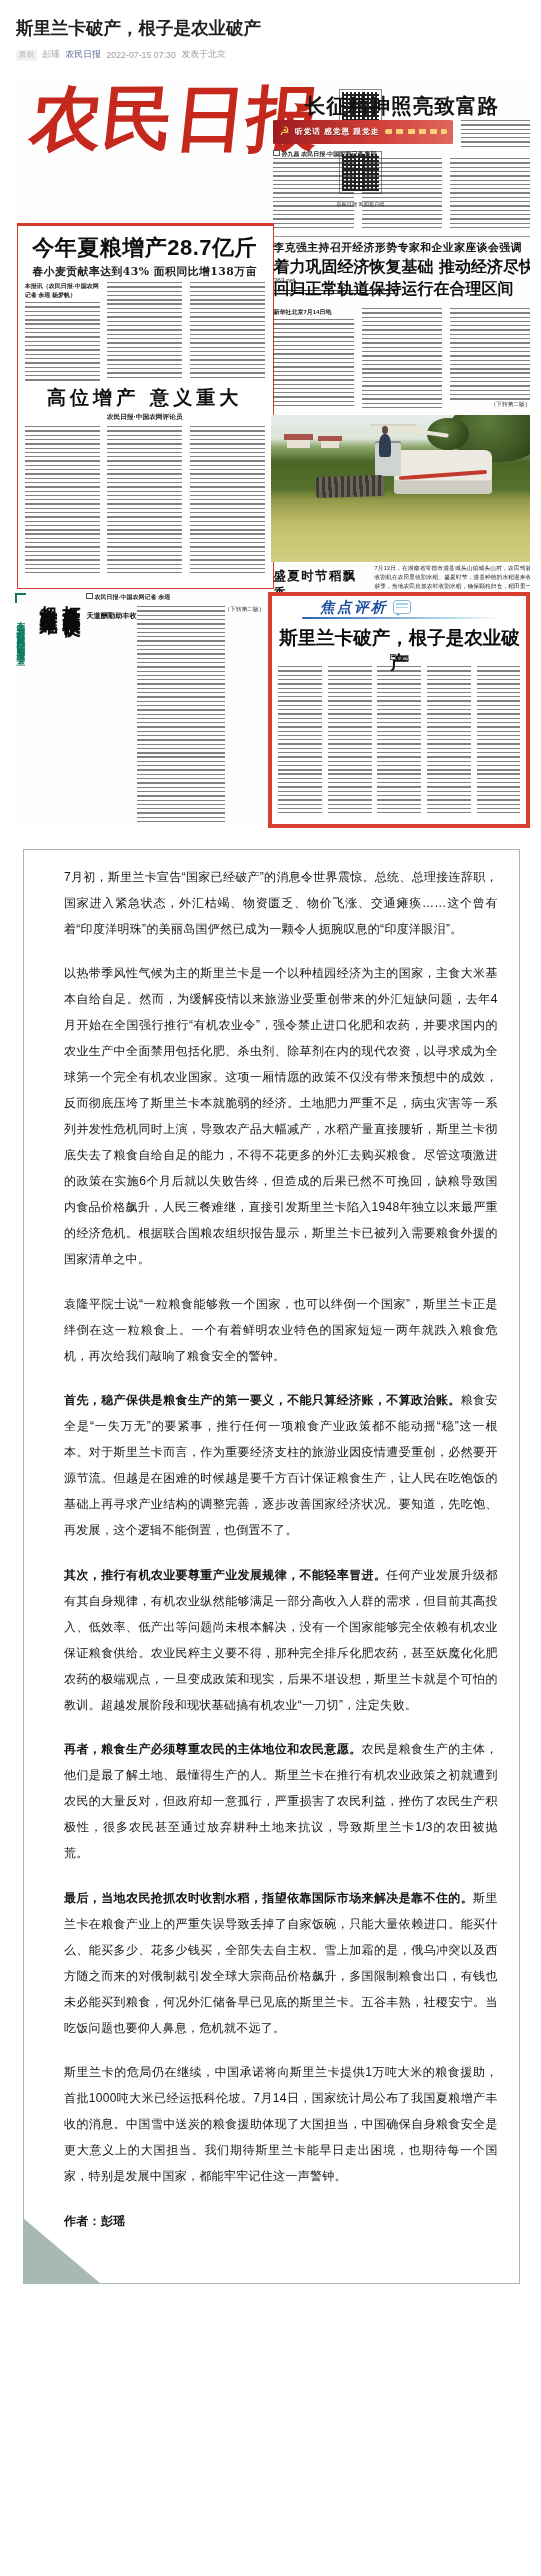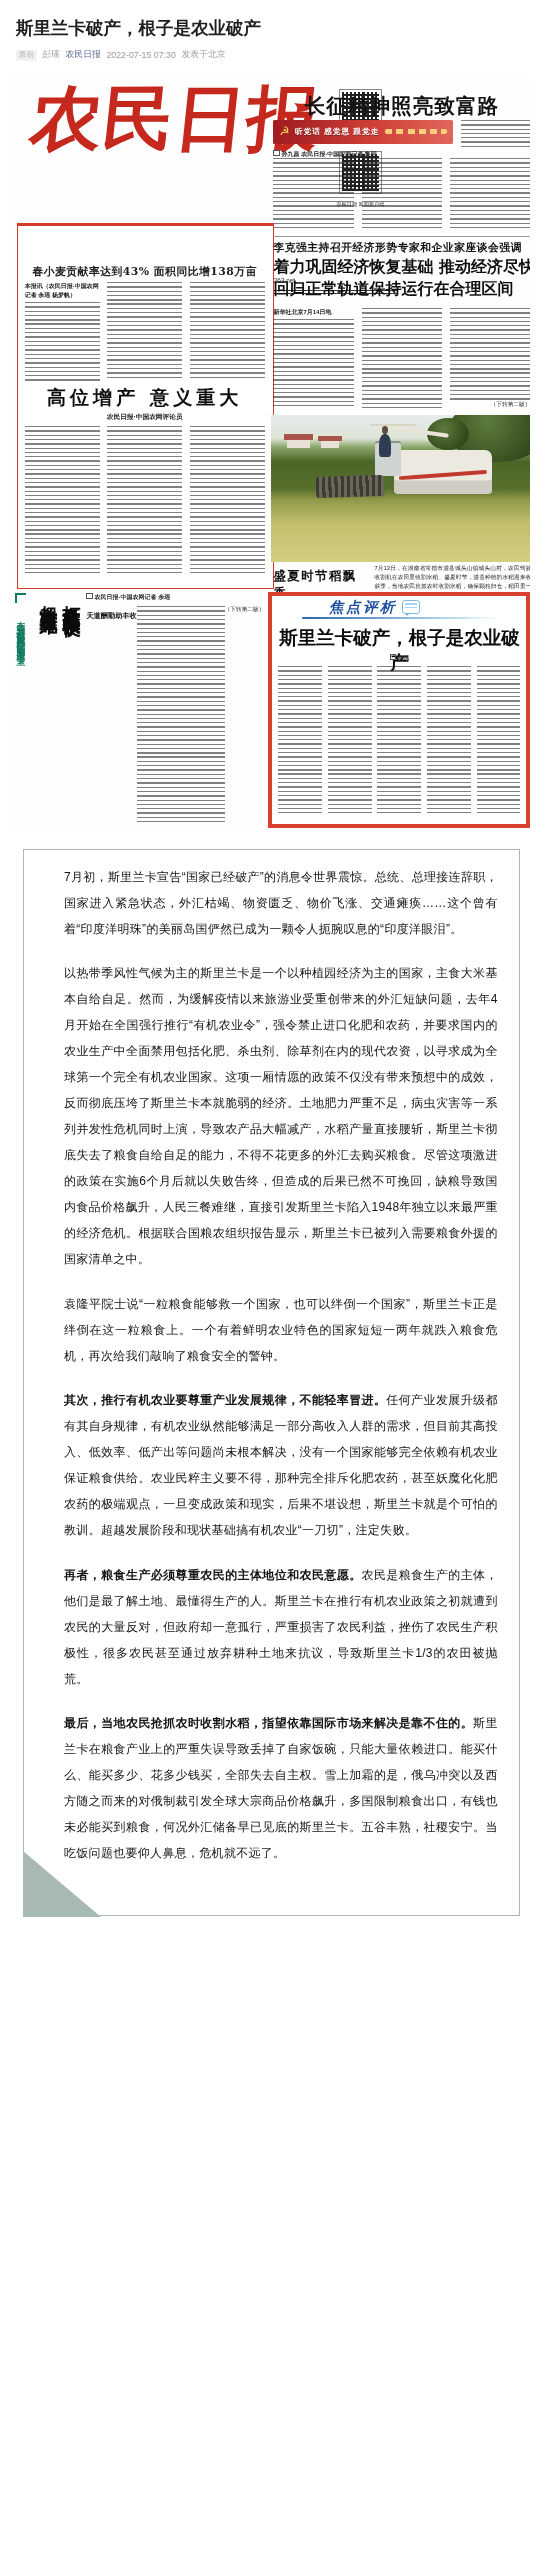--- a/index.html
+++ b/index.html
@@ -72,21 +72,21 @@
 
   
   .green-label{left:2.1px;top:539px;height:216px;writing-mode:vertical-lr;font-size:8.8px;font-weight:700;color:#0f7b5f;letter-spacing:2.1px;}
   .green-tick{left:2.1px;top:518px;width:8.2px;height:8.2px;border-top:2.6px solid #0f7b5f;border-left:2.6px solid #0f7b5f;}
   .vert-head{left:23px;top:516px;height:233px;writing-mode:vertical-lr;font-size:18px;font-weight:900;color:#0c0c0c;line-height:1.28;letter-spacing:1.5px;}
   .cc-byline{left:73px;top:518px;width:180px;font-size:6px;font-weight:700;color:#2a2a2a;}
   .cc-sub{text-align:center;font-size:7.2px;font-weight:700;margin:5.2px 0;color:#111;}
 
   
   .focus-box{left:255px;top:517px;width:262px;height:236px;border:4.1px solid #d8402f;background:#fff;box-sizing:border-box;}
-  .focus-logo-row{left:251px;top:523px;width:220px;display:flex;align-items:center;justify-content:center;gap:5.2px;}
+  .focus-logo-row{left:242px;top:523px;width:220px;display:flex;align-items:center;justify-content:center;gap:5.2px;}
   .focus-logo{font-size:14.4px;font-weight:900;font-style:italic;letter-spacing:2.6px;color:#1d4f9e;}
   .bubble{width:15.5px;height:12px;border:1.5px solid #7fb9e2;border-radius:3.1px;position:relative;background:#fff;}
   .bubble::after{content:"";position:absolute;left:2.1px;bottom:-4.6px;width:0;height:0;border:2.6px solid transparent;border-top-color:#7fb9e2;}
   .bubble i{display:block;height:1.5px;background:#a9d2ec;margin:2.1px 2.1px 0;}
   .focus-underline{left:289px;top:542px;width:196px;height:2.1px;background:linear-gradient(90deg,#2a66b0,#bfe0f2 80%,rgba(255,255,255,0));border-radius:1px;}
   .focus-head{left:260px;top:550px;width:252px;text-align:center;font-size:18.5px;font-weight:900;color:#0c0c0c;}
   .focus-byline{left:260px;top:579px;width:252px;text-align:center;font-size:5.7px;font-weight:700;color:#333;}
 
   
   .article-box{position:relative;margin:19.6px 21.6px 0 23px;border:1.5px solid #a8b8b4;padding:13.4px 21.6px 49px 40px;background:#fff;}
@@ -138,20 +138,21 @@
       </div>
     <div>
         <div class="st" style="flex:1;"></div>
       </div>
     <div>
         <div class="st" style="flex:1;"></div>
       </div>
   </div>
 
   <div class="abs xl-frame"></div>
+  <div class="abs xl-head">今年夏粮增产28.7亿斤</div>
   <div class="abs xl-sub serif">春小麦贡献率达到43%  面积同比增138万亩</div>
   <div class="abs cols" style="left:11.3px;top:207px;width:240px;height:99px;">
     <div>
         <div class="lead-bold">本报讯（农民日报·中国农网记者 余瑶 杨梦帆）</div>
         <div class="st" style="flex:1;"></div>
       </div>
     <div>
         <div class="st" style="flex:1;"></div>
       </div>
     <div>
@@ -255,18 +256,21 @@
         <div class="st" style="flex:1;"></div>
       </div>
   </div>
 </div>
 
 <div class="article-box">
   <div>
       <p><span>7月初，斯里兰卡宣告“国家已经破产”的消息令世界震惊。总统、总理接连辞职，国家进入紧急状态，外汇枯竭、物资匮乏、物价飞涨、交通瘫痪……这个曾有着“印度洋明珠”的美丽岛国俨然已成为一颗令人扼腕叹息的“印度洋眼泪”。</span></p>
       <p><span>以热带季风性气候为主的斯里兰卡是一个以种植园经济为主的国家，主食大米基本自给自足。然而，为缓解疫情以来旅游业受重创带来的外汇短缺问题，去年4月开始在全国强行推行“有机农业令”，强令禁止进口化肥和农药，并要求国内的农业生产中全面禁用包括化肥、杀虫剂、除草剂在内的现代农资，以寻求成为全球第一个完全有机农业国家。这项一厢情愿的政策不仅没有带来预想中的成效，反而彻底压垮了斯里兰卡本就脆弱的经济。土地肥力严重不足，病虫灾害等一系列并发性危机同时上演，导致农产品大幅减产，水稻产量直接腰斩，斯里兰卡彻底失去了粮食自给自足的能力，不得不花更多的外汇去购买粮食。尽管这项激进的政策在实施6个月后就以失败告终，但造成的后果已然不可挽回，缺粮导致国内食品价格飙升，人民三餐难继，直接引发斯里兰卡陷入1948年独立以来最严重的经济危机。根据联合国粮农组织报告显示，斯里兰卡已被列入需要粮食外援的国家清单之中。</span></p>
       <p><span>袁隆平院士说“一粒粮食能够救一个国家，也可以绊倒一个国家”，斯里兰卡正是绊倒在这一粒粮食上。一个有着鲜明农业特色的国家短短一两年就跌入粮食危机，再次给我们敲响了粮食安全的警钟。</span></p>
+      <p><span class="b">首先，稳产保供是粮食生产的第一要义，不能只算经济账，不算政治账。</span><span>粮食安全是“一失万无”的要紧事，推行任何一项粮食产业政策都不能动摇“稳”这一根本。对于斯里兰卡而言，作为重要经济支柱的旅游业因疫情遭受重创，必然要开源节流。但越是在困难的时候越是要千方百计保证粮食生产，让人民在吃饱饭的基础上再寻求产业结构的调整完善，逐步改善国家经济状况。要知道，先吃饱、再发展，这个逻辑不能倒置，也倒置不了。</span></p>
       <p><span class="b">其次，推行有机农业要尊重产业发展规律，不能轻率冒进。</span><span>任何产业发展升级都有其自身规律，有机农业纵然能够满足一部分高收入人群的需求，但目前其高投入、低效率、低产出等问题尚未根本解决，没有一个国家能够完全依赖有机农业保证粮食供给。农业民粹主义要不得，那种完全排斥化肥农药，甚至妖魔化化肥农药的极端观点，一旦变成政策和现实，后果不堪设想，斯里兰卡就是个可怕的教训。超越发展阶段和现状基础搞有机农业“一刀切”，注定失败。</span></p>
       <p><span class="b">再者，粮食生产必须尊重农民的主体地位和农民意愿。</span><span>农民是粮食生产的主体，他们是最了解土地、最懂得生产的人。斯里兰卡在推行有机农业政策之初就遭到农民的大量反对，但政府却一意孤行，严重损害了农民利益，挫伤了农民生产积极性，很多农民甚至通过放弃耕种土地来抗议，导致斯里兰卡1/3的农田被抛荒。</span></p>
       <p><span class="b">最后，当地农民抢抓农时收割水稻，指望依靠国际市场来解决是靠不住的。</span><span>斯里兰卡在粮食产业上的严重失误导致丢掉了自家饭碗，只能大量依赖进口。能买什么、能买多少、花多少钱买，全部失去自主权。雪上加霜的是，俄乌冲突以及西方随之而来的对俄制裁引发全球大宗商品价格飙升，多国限制粮食出口，有钱也未必能买到粮食，何况外汇储备早已见底的斯里兰卡。五谷丰熟，社稷安宁。当吃饭问题也要仰人鼻息，危机就不远了。</span></p>
+      <p><span>斯里兰卡的危局仍在继续，中国承诺将向斯里兰卡提供1万吨大米的粮食援助，首批1000吨大米已经运抵科伦坡。7月14日，国家统计局公布了我国夏粮增产丰收的消息。中国雪中送炭的粮食援助体现了大国担当，中国确保自身粮食安全是更大意义上的大国担当。我们期待斯里兰卡能早日走出困境，也期待每一个国家，特别是发展中国家，都能牢牢记住这一声警钟。</span></p>
+      <p><span class="b">作者：彭瑶</span></p>
     </div>
 </div>
 
 
 </body></html>

